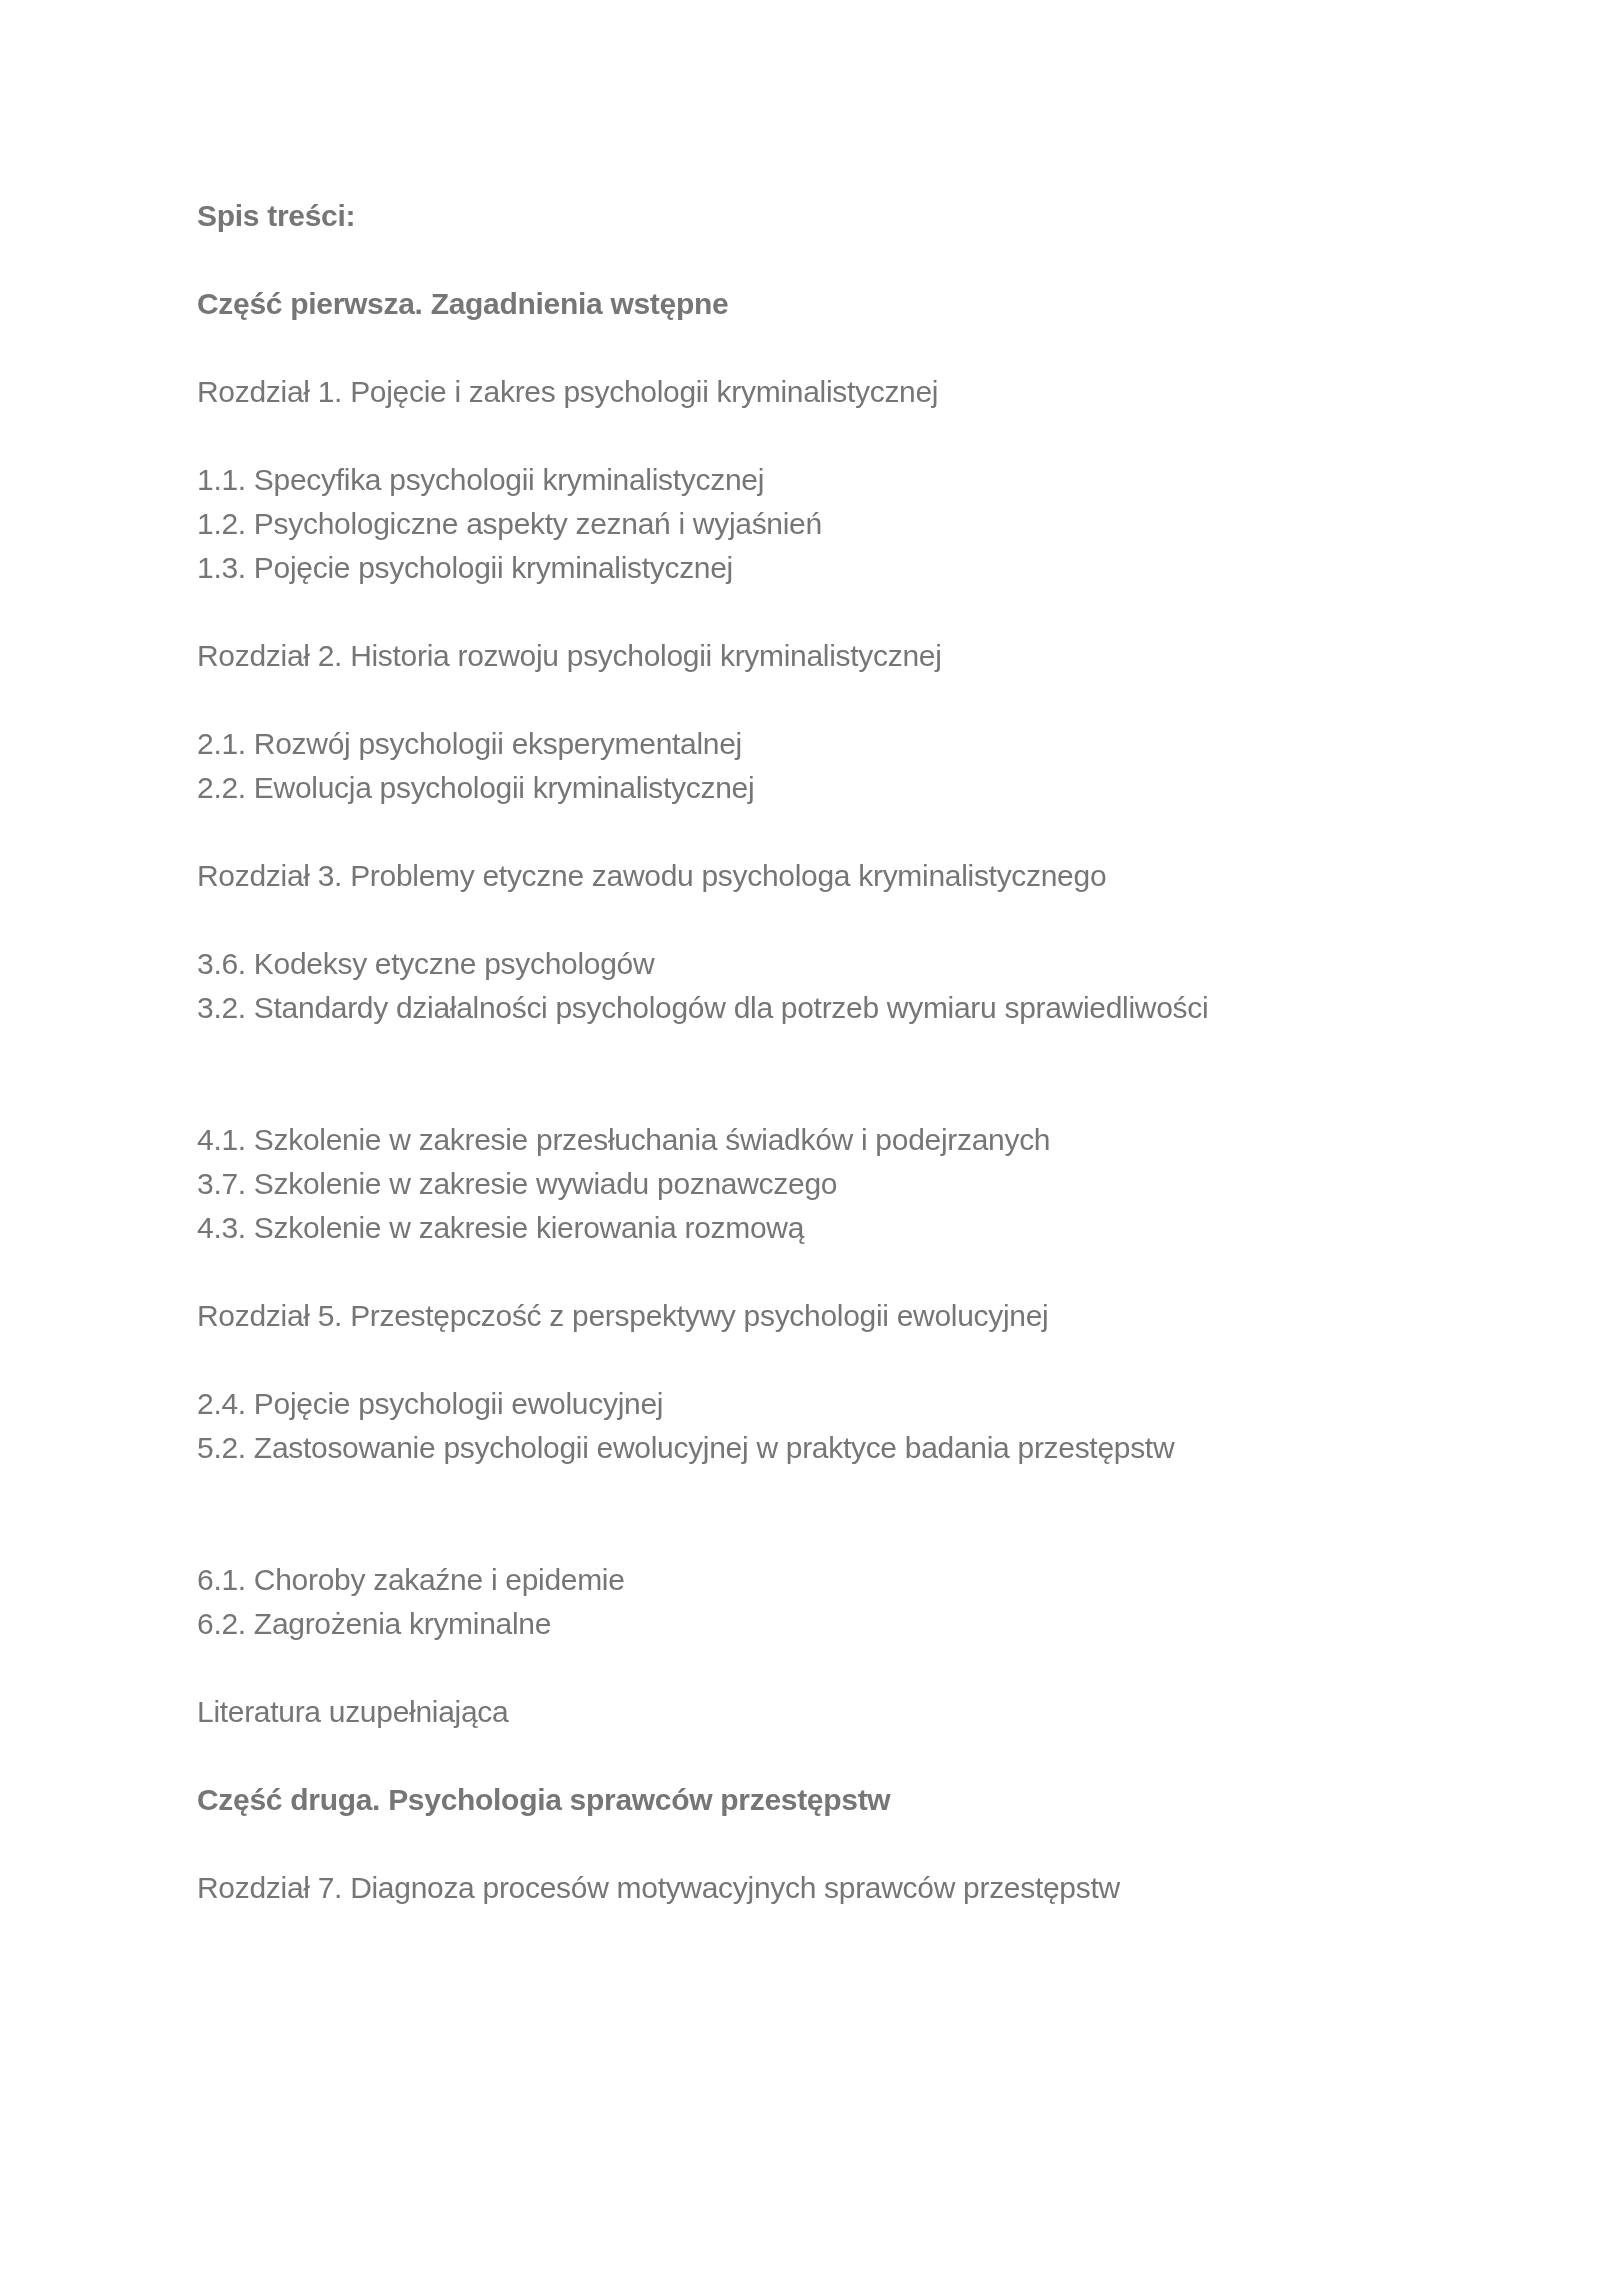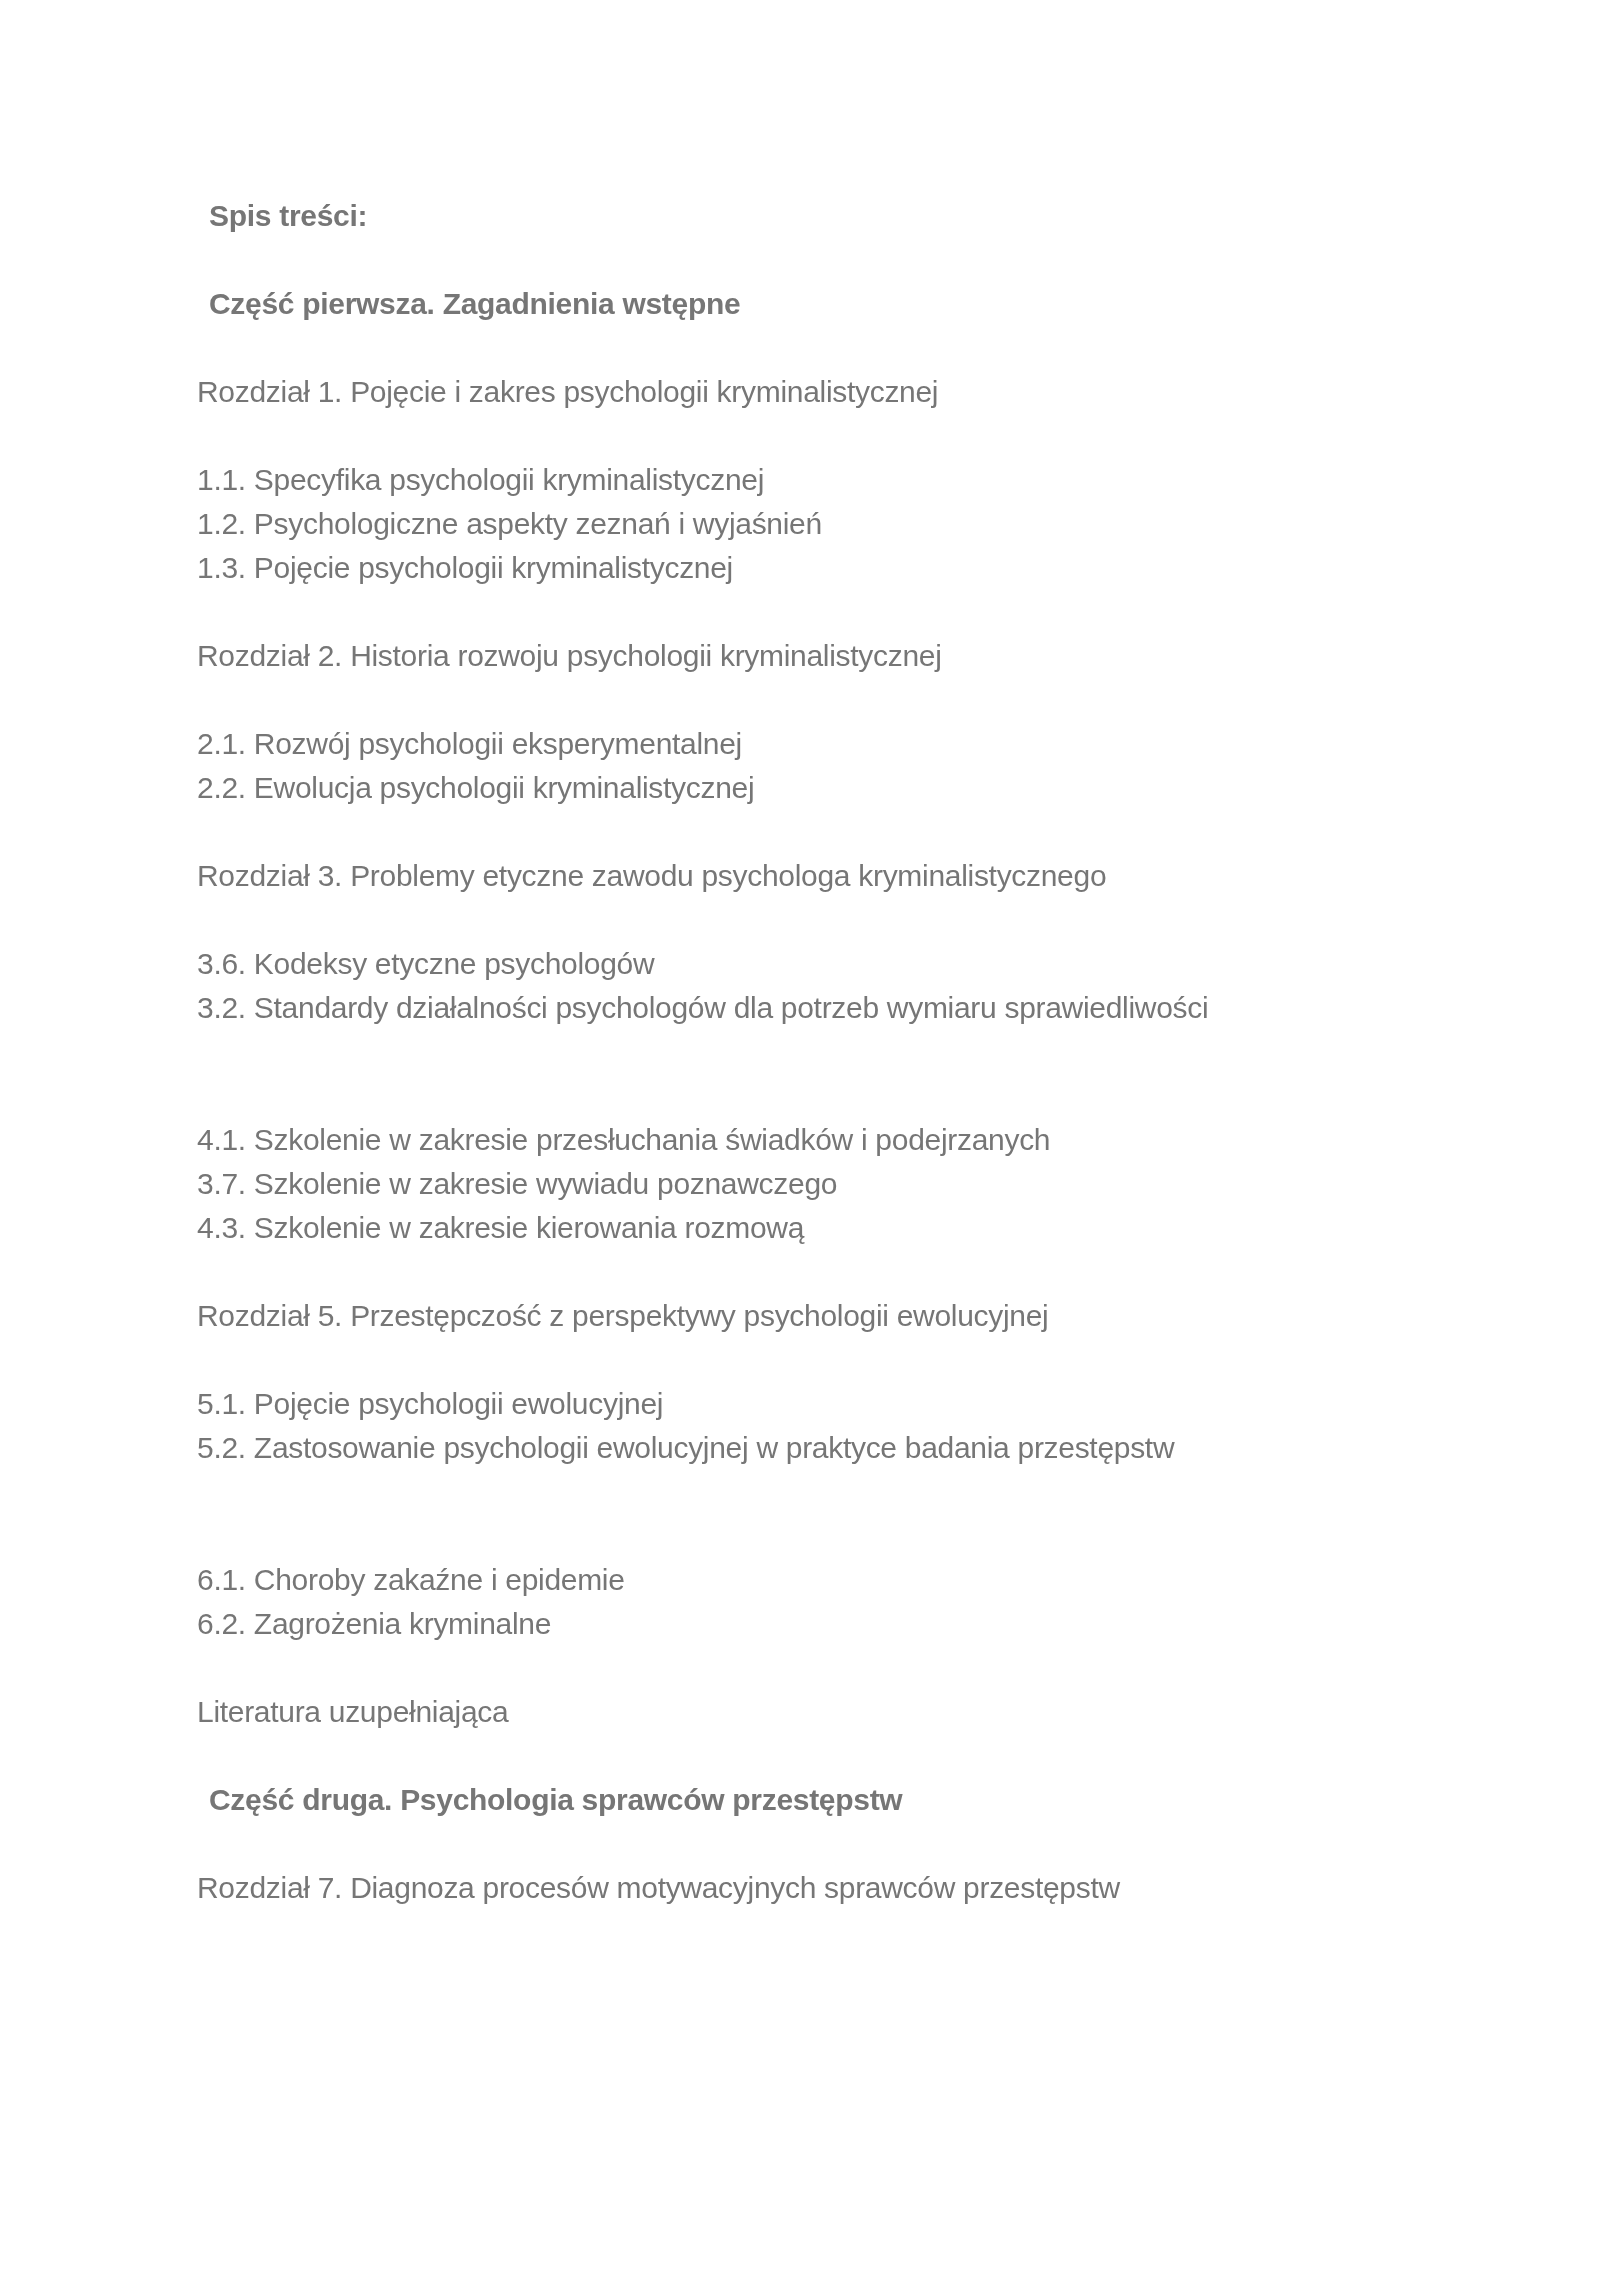--- a/index.html
+++ b/index.html
@@ -2,21 +2,21 @@
 <html><head>
 <meta charset="utf-8">
 <style>
   html, body { margin: 0; padding: 0; background: #ffffff; }
   body { width: 1621px; height: 2292px; position: relative; overflow: hidden; }
   .page { position: absolute; left: 197px; top: 194px; width: 1235px;
           font-family: "Liberation Sans", sans-serif; font-size: 30px; color: #767676;
           letter-spacing: -0.3px; }
   .line { height: 44px; line-height: 44px; white-space: nowrap; }
   .blank { height: 44px; }
-  .bold { font-weight: bold; margin-left: 12px; }
+  .bold { font-weight: bold; }
 </style>
 </head>
 <body>
 
 <div class="page">
   <div class="line bold">Spis treści:</div>
   <div class="blank"></div>
 
   <div class="line bold">Część pierwsza. Zagadnienia wstępne</div>
   <div class="blank"></div>
@@ -41,21 +41,21 @@
   <div class="blank"></div>
 
   <div class="blank"></div>
   <div class="line">4.1. Szkolenie w zakresie przesłuchania świadków i podejrzanych</div>
   <div class="line">3.7. Szkolenie w zakresie wywiadu poznawczego</div>
   <div class="line">4.3. Szkolenie w zakresie kierowania rozmową</div>
   <div class="blank"></div>
 
   <div class="line">Rozdział 5. Przestępczość z perspektywy psychologii ewolucyjnej</div>
   <div class="blank"></div>
-  <div class="line">5.1. Pojęcie psychologii ewolucyjnej</div>
+  <div class="line">2.4. Pojęcie psychologii ewolucyjnej</div>
   <div class="line">5.2. Zastosowanie psychologii ewolucyjnej w praktyce badania przestępstw</div>
   <div class="blank"></div>
 
   <div class="blank"></div>
   <div class="line">6.1. Choroby zakaźne i epidemie</div>
   <div class="line">6.2. Zagrożenia kryminalne</div>
   <div class="blank"></div>
 
   <div class="line">Literatura uzupełniająca</div>
   <div class="blank"></div>

